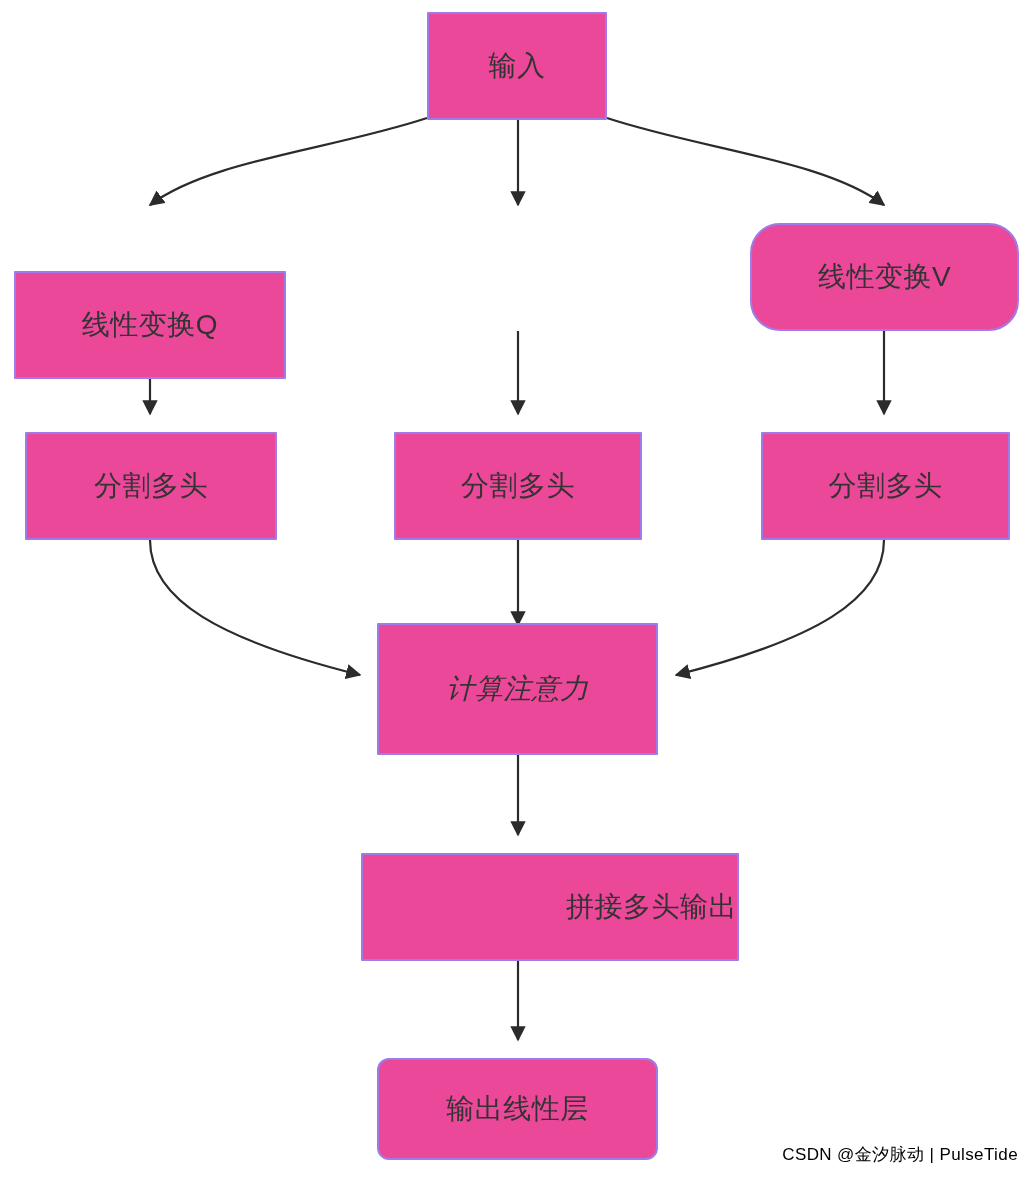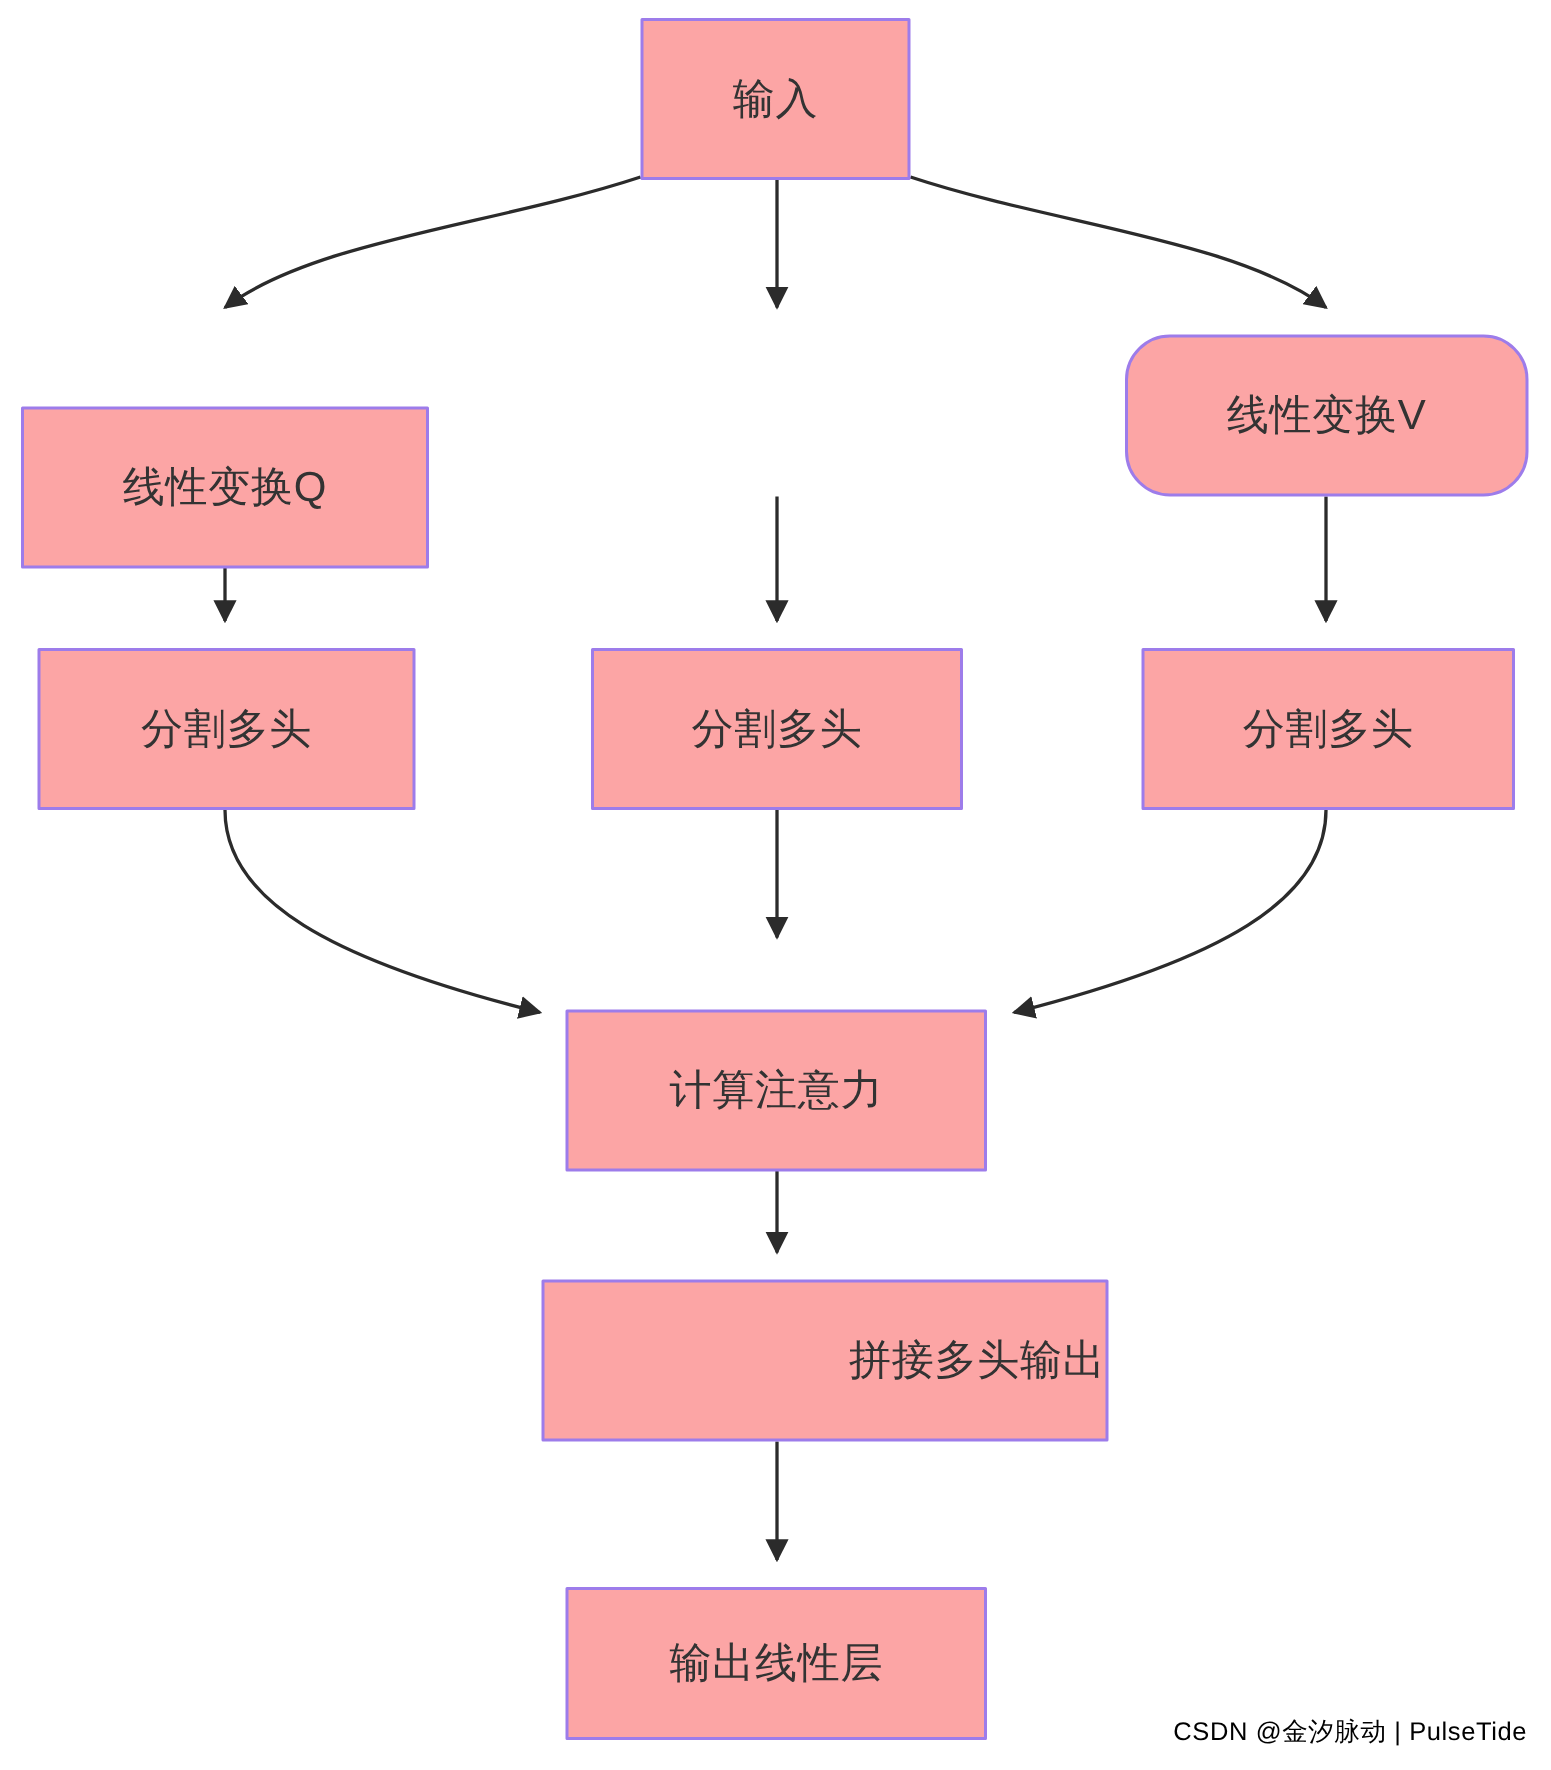--- a/index.html
+++ b/index.html
@@ -21,21 +21,21 @@
     position: absolute;
     left: 0;
     top: 0;
     width: 1034px;
     height: 1180px;
     pointer-events: none;
   }
   .node {
     position: absolute;
     box-sizing: border-box;
-    background: #fca5a5;
+    background: #ec4899;
     border: 2px solid #9d7cea;
     border-radius: 1px;
     display: flex;
     align-items: center;
     justify-content: center;
     color: #333333;
     font-size: 28px;
     line-height: 1.2;
     letter-spacing: 0.5px;
     white-space: nowrap;
@@ -108,27 +108,27 @@
   </div>
 
   <div class="node" style="left:394px; top:432px; width:248px; height:108px;">
     <span class="node-label">分割多头</span>
   </div>
 
   <div class="node" style="left:761px; top:432px; width:249px; height:108px;">
     <span class="node-label">分割多头</span>
   </div>
 
-  <div class="node" style="left:377px; top:673px; width:281px; height:108px;">
+  <div class="node" style="left:377px; top:623px; width:281px; height:132px;font-style:italic;">
     <span class="node-label">计算注意力</span>
   </div>
 
   <div class="node" style="left:361px; top:853px; width:378px; height:108px;justify-content:flex-end;">
     <span class="node-label">拼接多头输出</span>
   </div>
 
-  <div class="node" style="left:377px; top:1058px; width:281px; height:102px;">
+  <div class="node" style="left:377px; top:1058px; width:281px; height:102px;border-radius:12px;">
     <span class="node-label">输出线性层</span>
   </div>
 
   <div id="watermark">CSDN @金汐脉动 | PulseTide</div>
 
 </div>
 
 </body></html>

